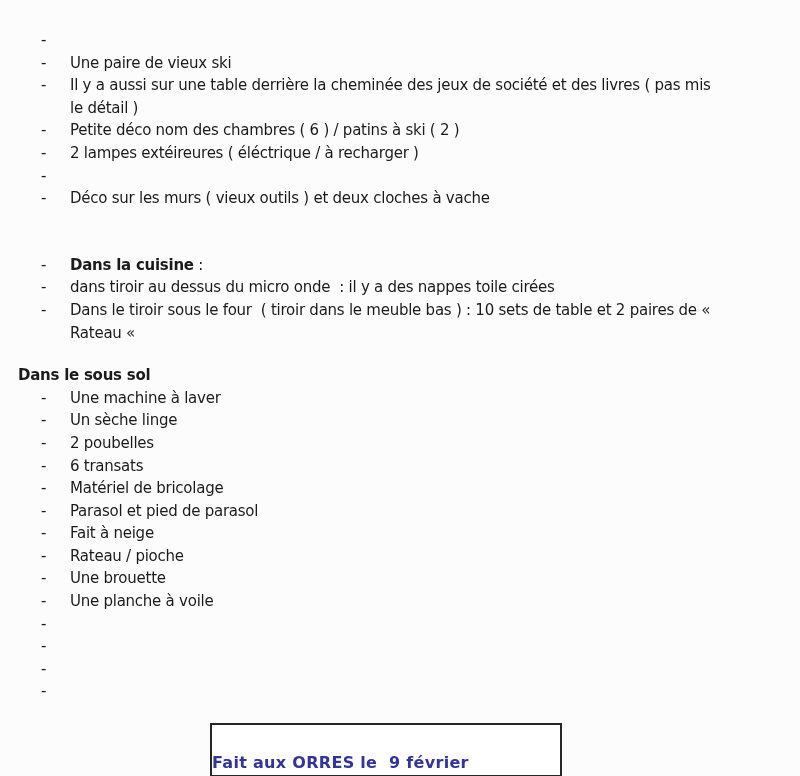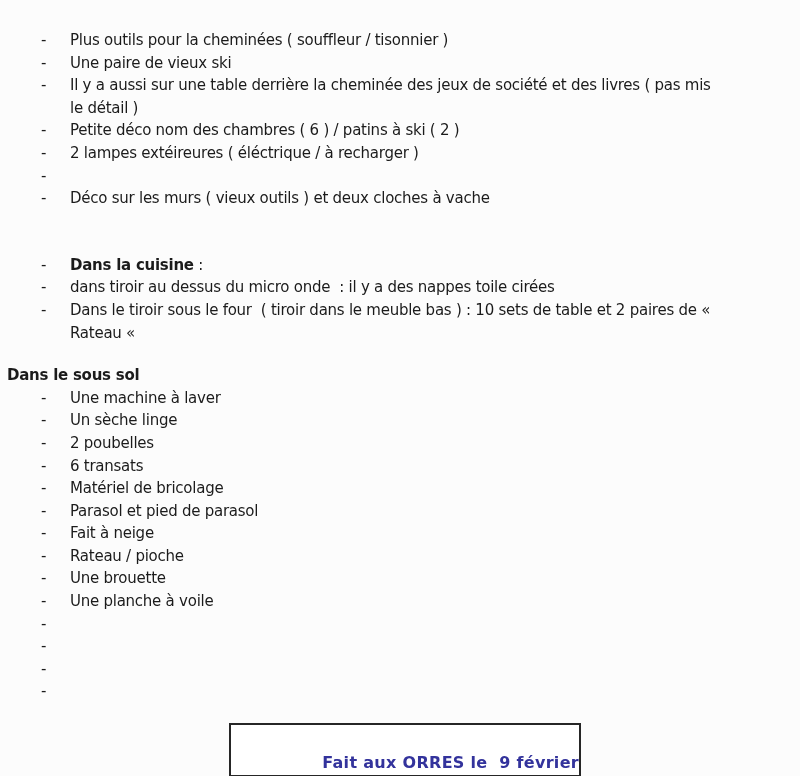--- a/index.html
+++ b/index.html
@@ -25,55 +25,54 @@
     letter-spacing: -0.25px;
   }
   .dash {
     flex: 0 0 29px;
     margin-left: 41px;
   }
   .txt {
     white-space: pre;
   }
   .row.heading {
-    margin-left: 7px;
+    margin-left: 18px;
     font-weight: 700;
   }
   .row.heading .txt { font-weight: 700; }
   b { font-weight: 700; margin-top: 20px; }
   .gap { width: 100%; }
   .footer-box {
     position: absolute;
-    left: 229px;
+    left: 210px;
     top: 723px;
     width: 348px;
     height: 47px;
     border: 2px solid #262626;
     background: #ffffff;
     display: flex;
     align-items: flex-end;
-    justify-content: flex-end;
+    justify-content: flex-start;
     padding-bottom: 3px;
     box-sizing: content-box;
   }
   .footer-text {
     font-size: 16px;
     font-weight: 700;
     white-space: pre;
     letter-spacing: 0.3px;
   }
 </style>
 </head>
 <body>
 
 <div class="page" style="background: rgb(252, 252, 252); color: rgb(27, 27, 27);">
   <div class="content">
       <div class="row">
         <span class="dash">-</span>
-        <span class="txt">Plus outils pour la cheminées ( souffleur / tisonnier )</span>
       </div>
       <div class="row">
         <span class="dash">-</span>
         <span class="txt">Une paire de vieux ski</span>
       </div>
       <div class="row">
         <span class="dash">-</span>
         <span class="txt">Il y a aussi sur une table derrière la cheminée des jeux de société et des livres ( pas mis</span>
       </div>
       <div class="row cont">

